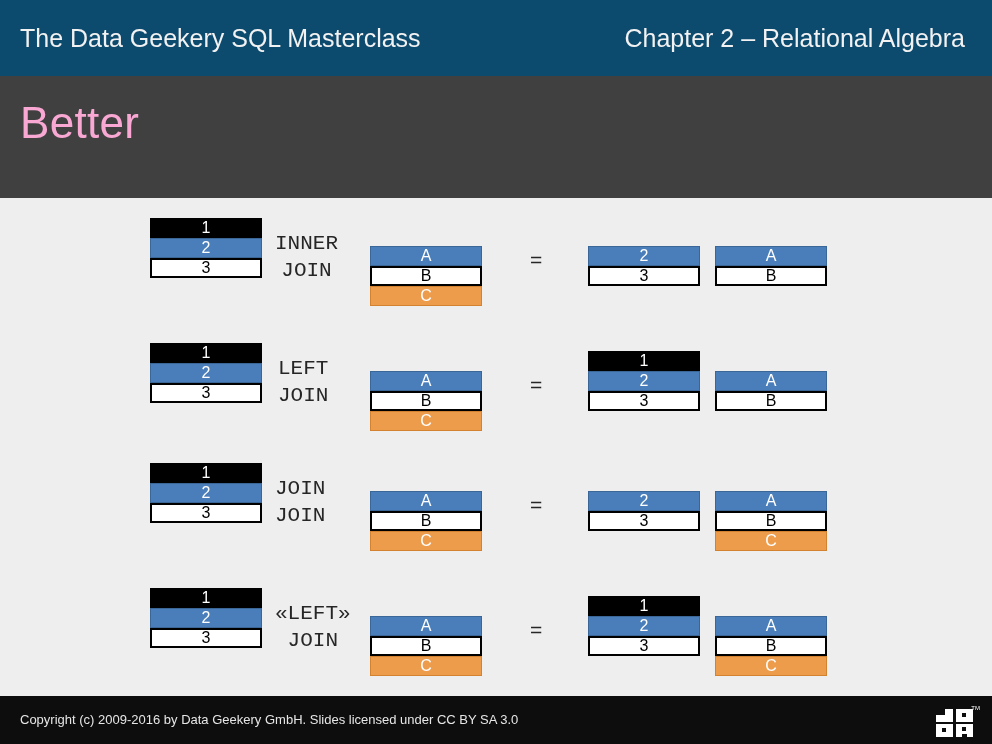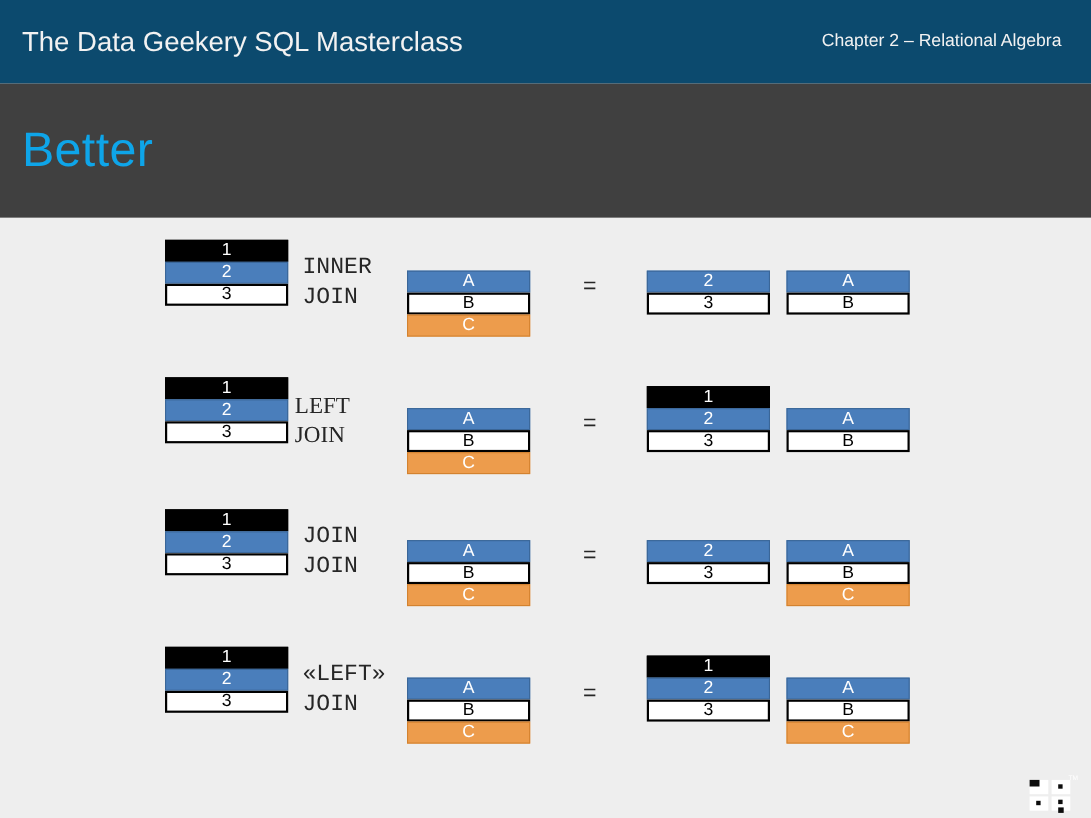--- a/index.html
+++ b/index.html
@@ -35,37 +35,37 @@
     font-size: 25px;
     font-weight: 400;
     white-space: nowrap;
   }
   #header .hdr-right {
     position: absolute;
     right: 27px; top: 0;
     height: 68px;
     line-height: 76px;
     color: #f2f2f2;
-    font-size: 16px;
+    font-size: 25px;
     font-weight: 400;
     white-space: nowrap;
   }
 
   
   #titleband {
     position: absolute;
     left: 0; top: 76px;
     width: 992px; height: 122px;
     background: #404040;
   }
   #titleband .slide-title {
     position: absolute;
     left: 20px;
-    top: 36px;
-    color: #0ea5e9;
+    top: 22px;
+    color: #f9a8d4;
     font-size: 44px;
     font-weight: 400;
     letter-spacing: 0.3px;
   }
 
   
   #body {
     position: absolute;
     left: 0; top: 198px;
     width: 992px; height: 498px;
@@ -125,20 +125,21 @@
     font-family: "Liberation Mono", monospace;
     font-size: 21px;
     color: #262626;
     line-height: 27px;
     text-align: left;
     white-space: pre-line;
     letter-spacing: 0px;
   }
   .join-label .ln {
     display: block;
+    text-align: center;
   }
 
   
   .eq {
     position: absolute;
     font-family: "Liberation Sans", sans-serif;
     font-size: 21px;
     color: #262626;
     font-weight: 400;
   }
@@ -230,21 +231,21 @@
             <div class="bar blue">A</div>
             <div class="bar white">B</div>
           </div>
         </div>
         <div class="join-row" style="top: 139px; height: 120px;">
           <div class="tbl" style="left: 150px; top: 6px; width: 112px;">
             <div class="bar black">1</div>
             <div class="bar blue">2</div>
             <div class="bar white">3</div>
           </div>
-          <div class="join-label" style="left: 268px; top: 18px; font-family: Liberation Serif, serif;"><span class="ln">LEFT</span><span class="ln">JOIN</span></div>
+          <div class="join-label" style="left: 278px; top: 18px;"><span class="ln">LEFT</span><span class="ln">JOIN</span></div>
           <div class="tbl" style="left: 370px; top: 34px; width: 112px;">
             <div class="bar blue">A</div>
             <div class="bar white">B</div>
             <div class="bar orange">C</div>
           </div>
           <div class="eq" style="left: 530px; top: 36px;">=</div>
           <div class="tbl" style="left: 588px; top: 14px; width: 112px;">
             <div class="bar black">1</div>
             <div class="bar blue">2</div>
             <div class="bar white">3</div>
@@ -301,20 +302,23 @@
           <div class="tbl" style="left: 715px; top: 14px; width: 112px;">
             <div class="bar empty"></div>
             <div class="bar blue">A</div>
             <div class="bar white">B</div>
             <div class="bar orange">C</div>
           </div>
         </div>
       </div>
   </div>
 
+  <div id="footer">
+    <div class="copy">Copyright (c) 2009-2016 by Data Geekery GmbH. Slides licensed under CC BY SA 3.0</div>
+  </div>
 
   <div id="logo">
     <div class="logo-cell" style="left:2px;  top:4px;">
       <div class="logo-notch" style="left:0px; top:0px; width:9px; height:6px;"></div>
     </div>
     <div class="logo-cell" style="left:22px; top:4px;">
       <div class="logo-dot" style="left:6px; top:4px;"></div>
     </div>
     <div class="logo-cell" style="left:2px;  top:19px;">
       <div class="logo-dot" style="left:6px; top:4px;"></div>

